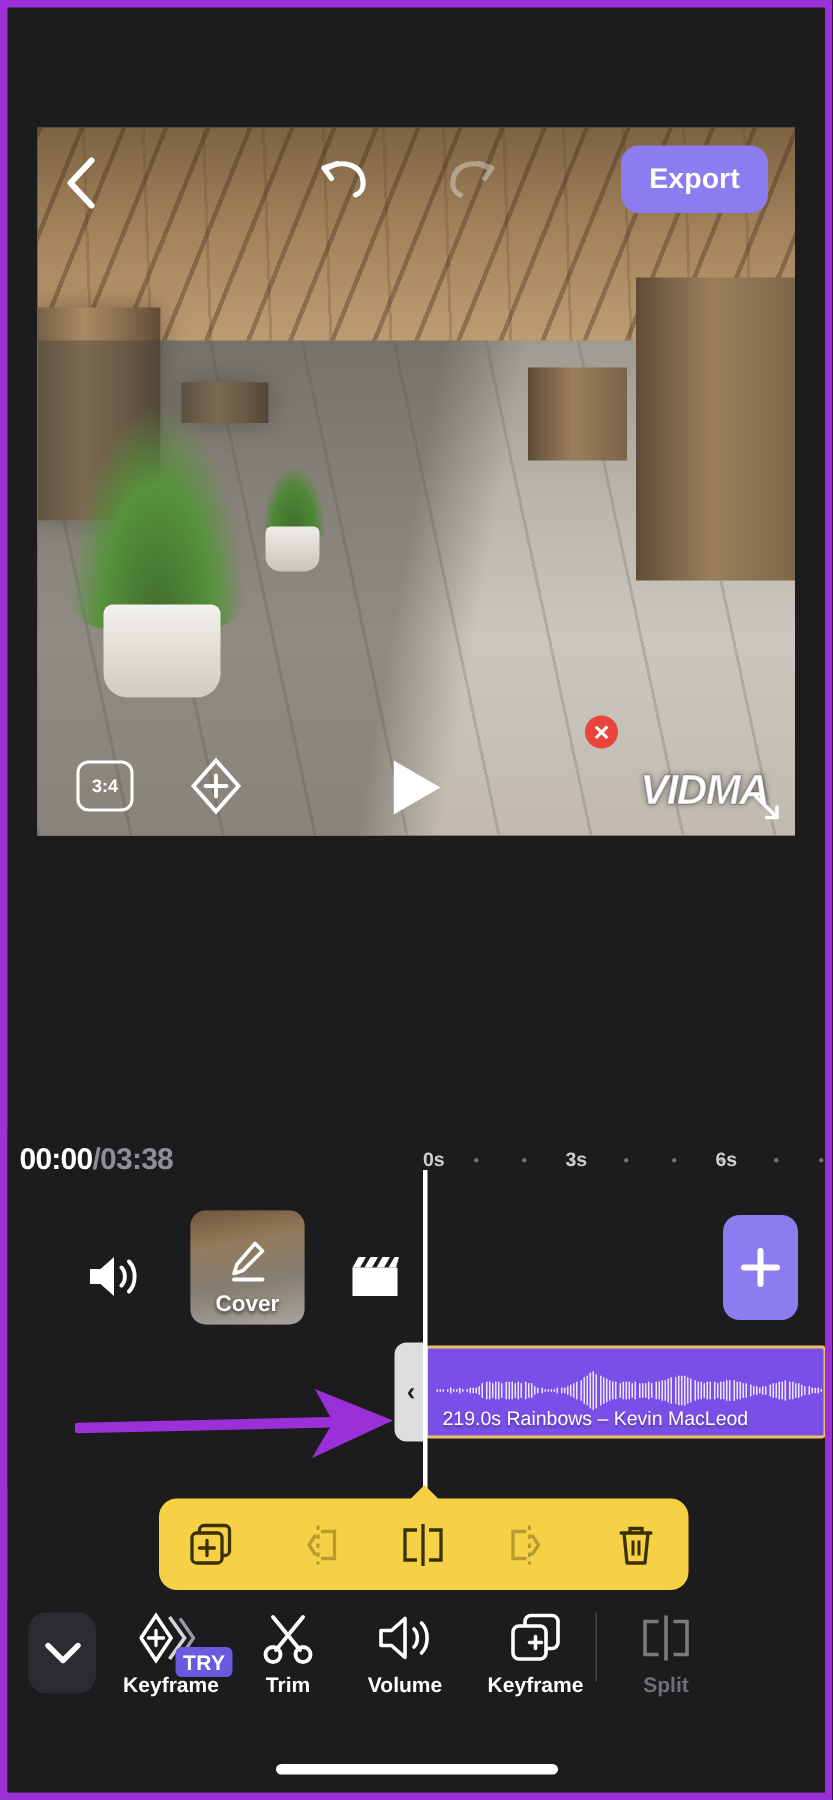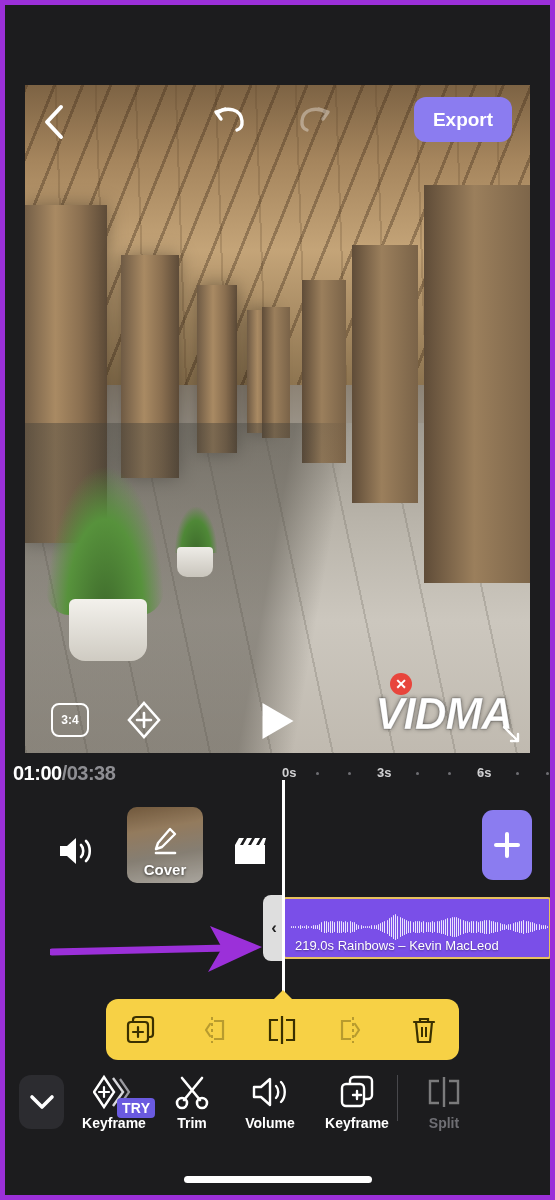--- a/index.html
+++ b/index.html
@@ -66,21 +66,21 @@
     width: 3px; height: 7px; background: #fff; border-radius: 0 2px 2px 0;
   }
   .batt i {
     position: absolute; left: 2px; top: 2px; bottom: 2px;
     width: 7px; background: #fff; border-radius: 2px;
   }
 
   
   .preview {
     position: absolute; left: 20px; top: 80px;
-    width: 505px; height: 668px;
+    width: 505px; height: 472px;
     overflow: hidden;
     background: linear-gradient(180deg,#8a7258 0%,#b19878 16%,#9c8a6e 30%,#8d8375 45%,#a9a49b 58%,#bdb9b1 72%,#c9c5bd 86%,#b8b2a8 100%);
   }
   .pv-ceiling {
     position:absolute; left:0; right:0; top:0; height:300px;
     background:
       repeating-linear-gradient(112deg, rgba(60,40,22,.35) 0 3px, rgba(0,0,0,0) 3px 26px),
       repeating-linear-gradient(88deg, rgba(90,66,40,.22) 0 2px, rgba(0,0,0,0) 2px 40px),
       linear-gradient(180deg,#7d6344 0%,#a5855d 25%,#c4a478 55%,#8d7450 100%);
   }
@@ -162,21 +162,21 @@
   }
   .pv-play {
     position:absolute; left:50%; bottom:14px; transform:translateX(-50%);
     width:0;height:0;
     border-top:18px solid transparent; border-bottom:18px solid transparent;
     border-left:31px solid #fff;
     cursor:pointer;
   }
   .watermark {
     position:absolute; right:18px; bottom:14px;
-    color:#fff; font-size:44px; font-weight:bold; font-style:italic;
+    color:#fff; font-size:28px; font-weight:bold; font-style:italic;
     letter-spacing:-1px;
     text-shadow: 0 0 4px rgba(0,0,0,.5);
     -webkit-text-stroke: 1px rgba(0,0,0,.18);
     cursor:pointer;
   }
   .wm-close {
     position:absolute; right:118px; bottom:58px;
     width:22px; height:22px; border-radius:50%;
     background:#e8453c; color:#fff; font-size:14px; font-weight:bold;
     display:flex; align-items:center; justify-content:center;
@@ -401,21 +401,21 @@
       <div class="wm-resize">
         <svg width="22" height="22" viewBox="0 0 22 22">
             <path d="M4 4 L18 18 M18 11 V18 H11" fill="none" stroke="#fff" stroke-width="2.4" stroke-linecap="round" stroke-linejoin="round"></path>
           </svg>
       </div>
     </div>
   </div>
 
   <div class="ruler">
     <div class="time-label">
-      <span class="time-cur">01:00</span><span class="time-tot">/03:38</span>
+      <span class="time-cur">00:00</span><span class="time-tot">/03:38</span>
     </div>
     <span class="tick" style="left:277px">0s</span>
     <span class="dot" style="left:311px"></span>
     <span class="dot" style="left:343px"></span>
     <span class="dot" style="left:375px"></span>
     <span class="tick" style="left:372px">3s</span>
     <span class="dot" style="left:411px"></span>
     <span class="dot" style="left:443px"></span>
     <span class="dot" style="left:475px"></span>
     <span class="tick" style="left:472px">6s</span>

